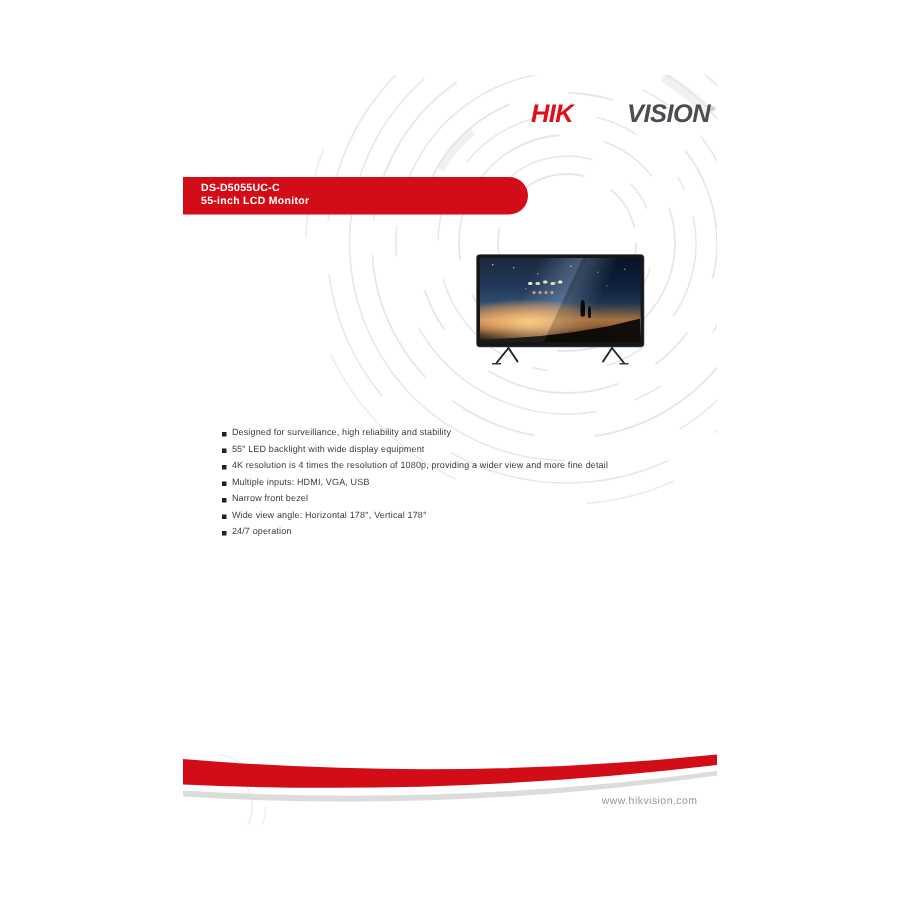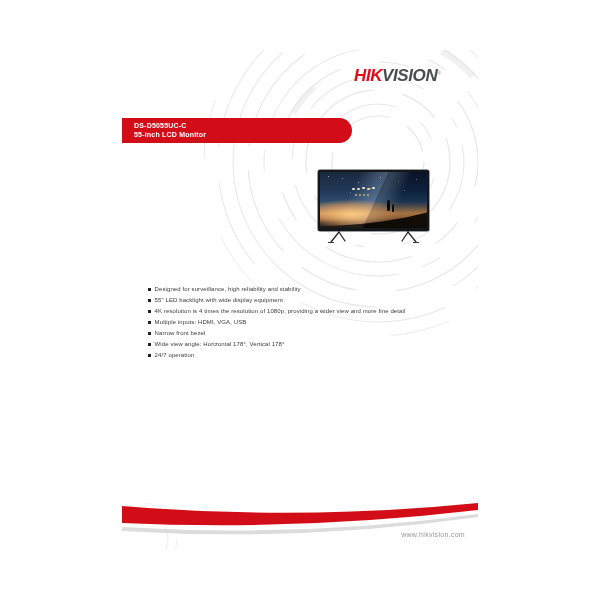--- a/index.html
+++ b/index.html
@@ -15,21 +15,21 @@
   .stage{position:relative;width:600px;height:600px;background:#fff;overflow:hidden;}
   .page{position:absolute;left:122px;top:50px;width:356px;height:500px;background:#fff;overflow:hidden;}
 
   
   .swirl{position:absolute;left:0;top:0;width:356px;height:500px;}
 
   
   .logo{position:absolute;left:232px;top:17px;font-style:italic;font-weight:900;
         font-size:17px;letter-spacing:-0.4px;white-space:nowrap;line-height:17px;}
   .logo .hik{color:var(--logo-red);font-style:italic;}
-  .logo .vision{color:var(--logo-gray);}
+  .logo .vision{color:var(--logo-gray);margin-left:36px;}
   .logo .reg{font-size:5px;font-style:normal;font-weight:400;color:#8a8d90;vertical-align:top;position:relative;top:-2px;}
 
   
   .banner{position:absolute;left:0;top:68px;width:230px;height:25px;
           background:var(--brand-red);border-radius:0 13px 13px 0;
           color:#fff;padding:3px 0 0 12px;}
   .banner .model{font-size:7px;font-weight:bold;line-height:9px;letter-spacing:0.2px;}
   .banner .pname{font-size:7px;font-weight:bold;line-height:9px;letter-spacing:0.2px;}
 
   

